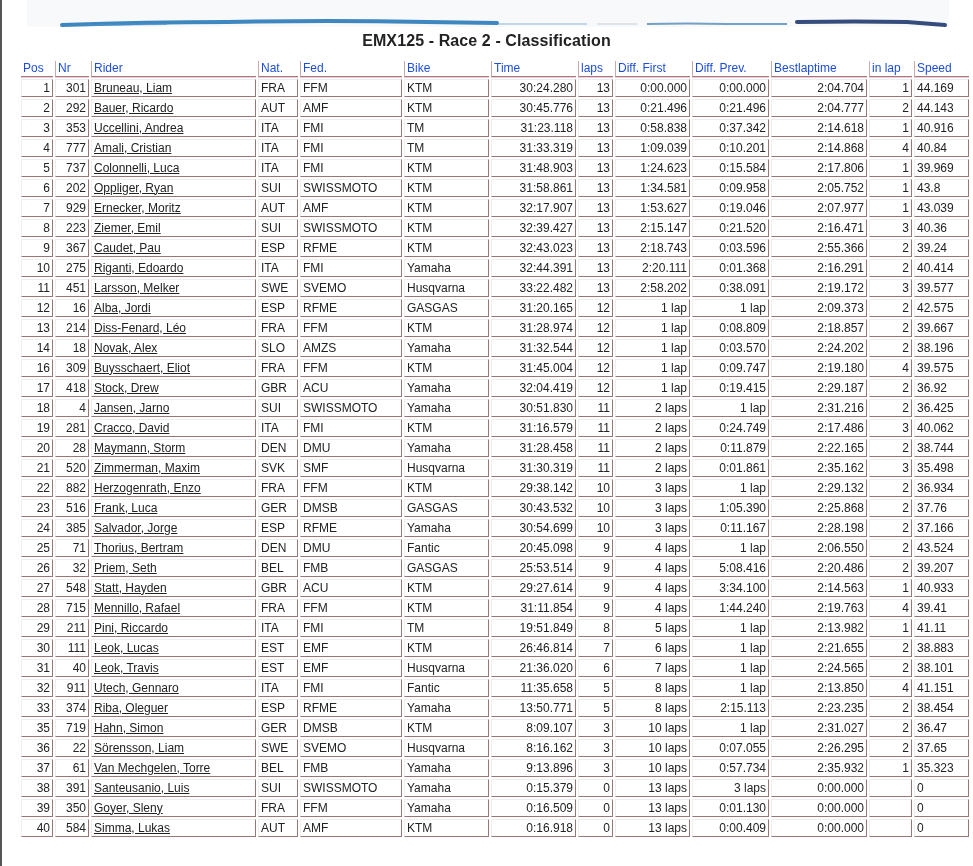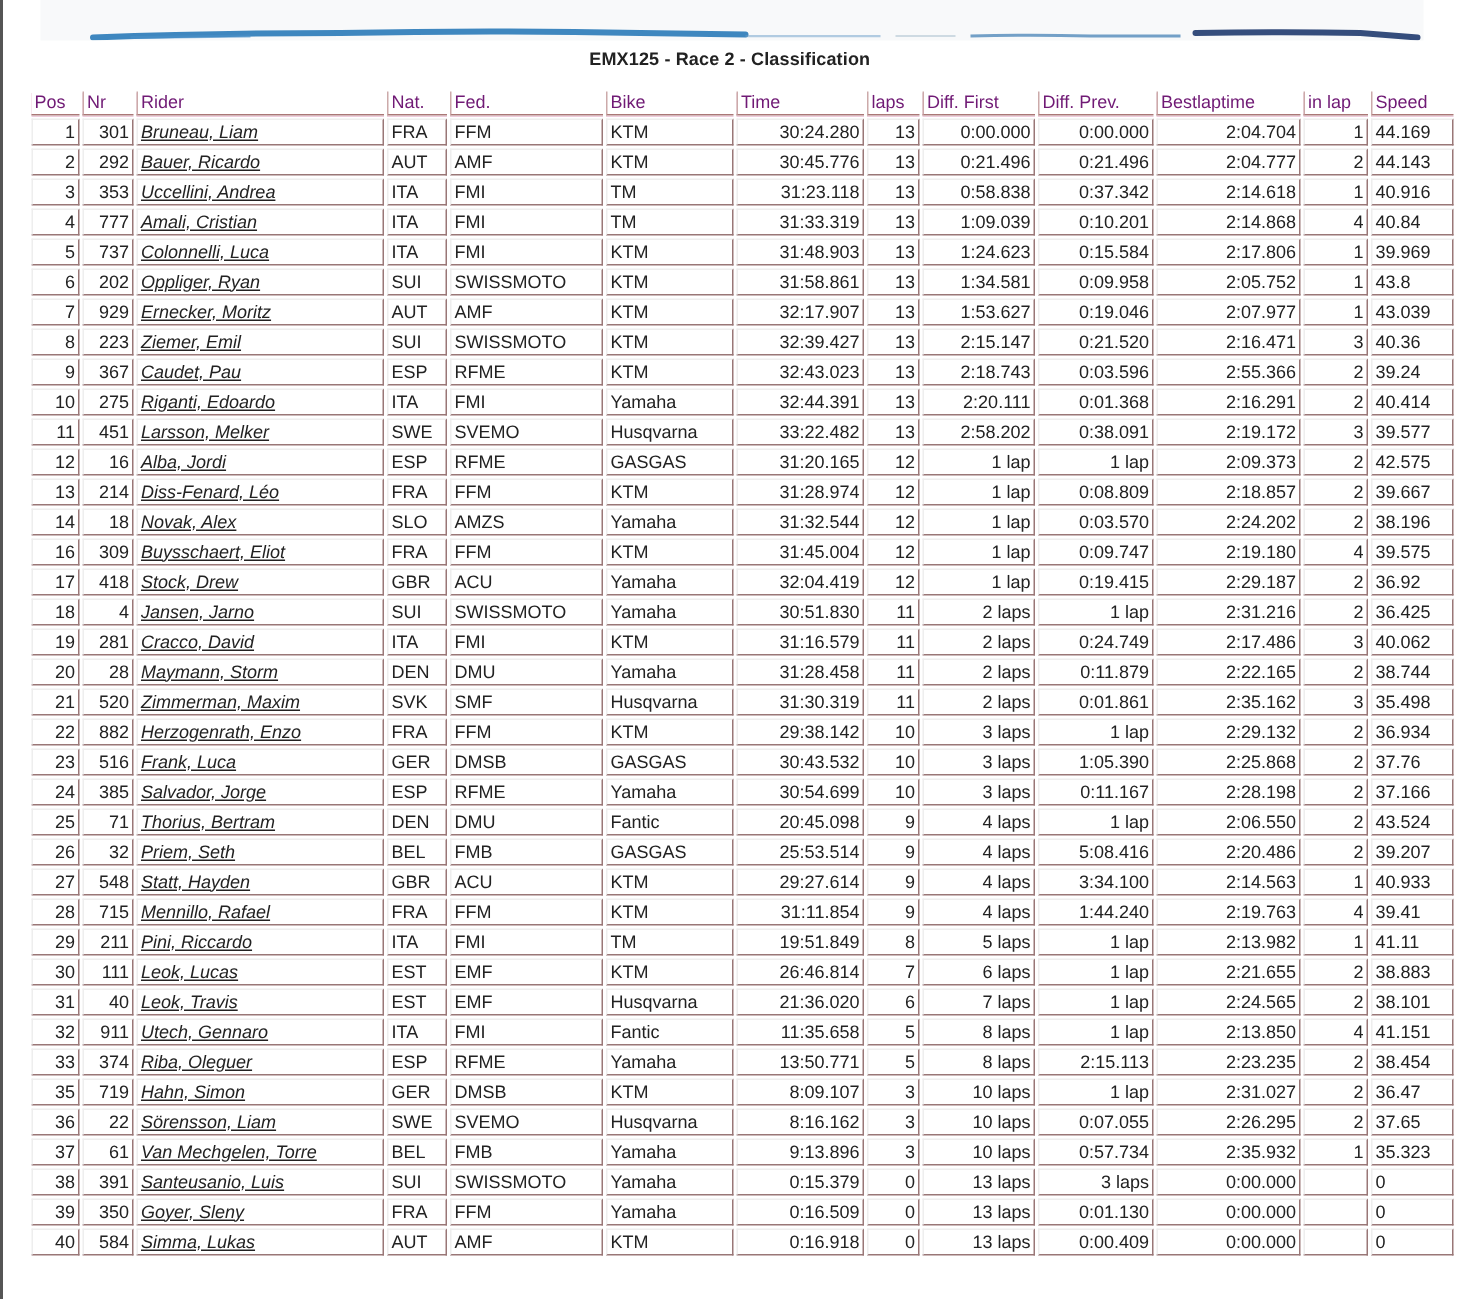--- a/index.html
+++ b/index.html
@@ -27,21 +27,21 @@
       width: 922px; height: 27px;
       background: #f8f9fa;
       overflow: hidden;
     }
     .banner svg { display: block; }
     .title {
       position: absolute;
       left: 0; top: 32px;
       width: 973px;
       text-align: center;
-      font-size: 12px;
+      font-size: 16px;
       font-weight: bold;
       color: #222;
       letter-spacing: 0.1px;
     }
     table.results {
       position: absolute;
       left: 19px;
       top: 59px;
       border-collapse: separate;
       border-spacing: 2px;
@@ -52,39 +52,38 @@
       font-weight: normal;
       text-align: left;
       padding: 0 2px;
       height: 15px;
       border-bottom: 1px solid #a77;
       border-left: 1px solid #caa;
       border-right: none;
       border-top: none;
       box-shadow: 0 1px 0 #ecd;
       white-space: nowrap;
-      color: #701a75;
+      color: #1d4ed8;
     }
     table.results th:first-child { border-left: none; }
     table.results td {
       padding: 0 2px;
       height: 16px;
       border-right: 1px solid #977;
       border-bottom: 1px solid #977;
       border-left: 1px solid #eee;
       border-top: 1px solid #eee;
       white-space: nowrap;
       color: #222;
     }
     td.num { text-align: right; }
     td.rider a {
       color: #222;
       text-decoration: underline;
       cursor: pointer;
-      font-style: italic;
     }
     .c-pos { width: 28px; }
     .c-nr { width: 29px; }
     .c-rider { width: 160px; }
     .c-nat { width: 35px; margin-top: 20px; }
     .c-fed { width: 97px; }
     .c-bike { width: 80px; }
     .c-time { width: 80px; }
     .c-laps { width: 30px; }
     .c-d1 { width: 70px; }

